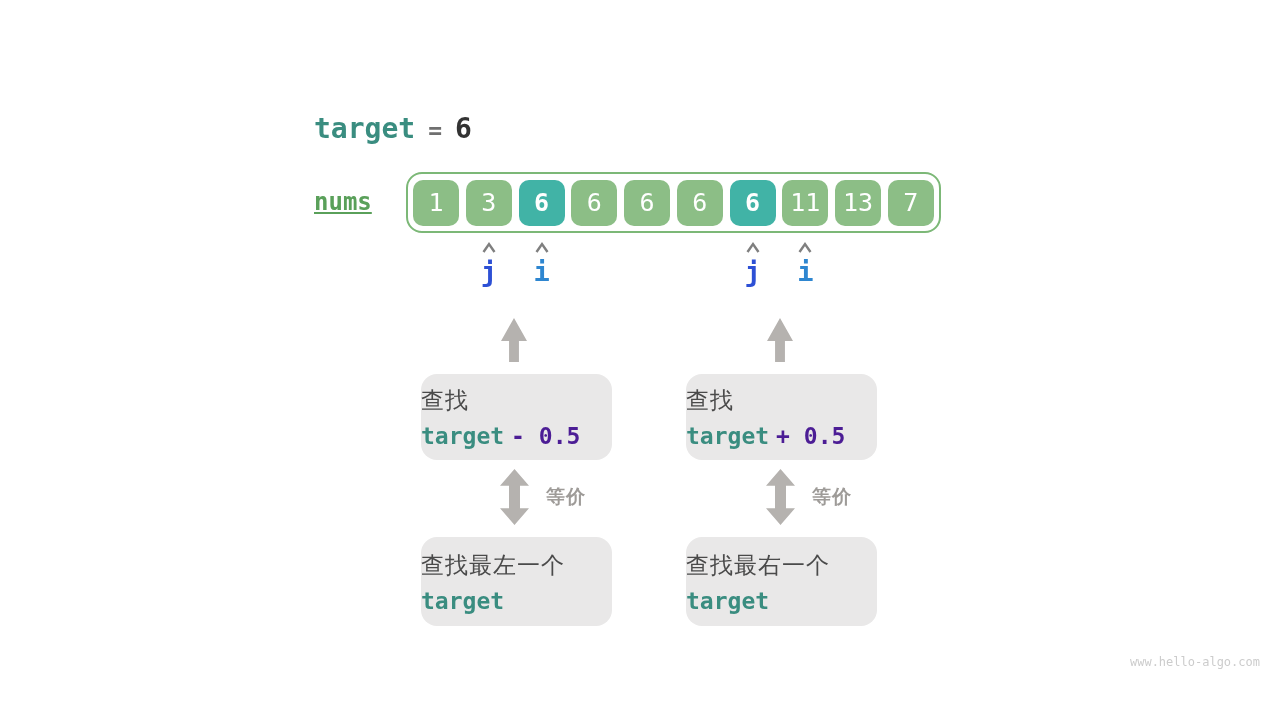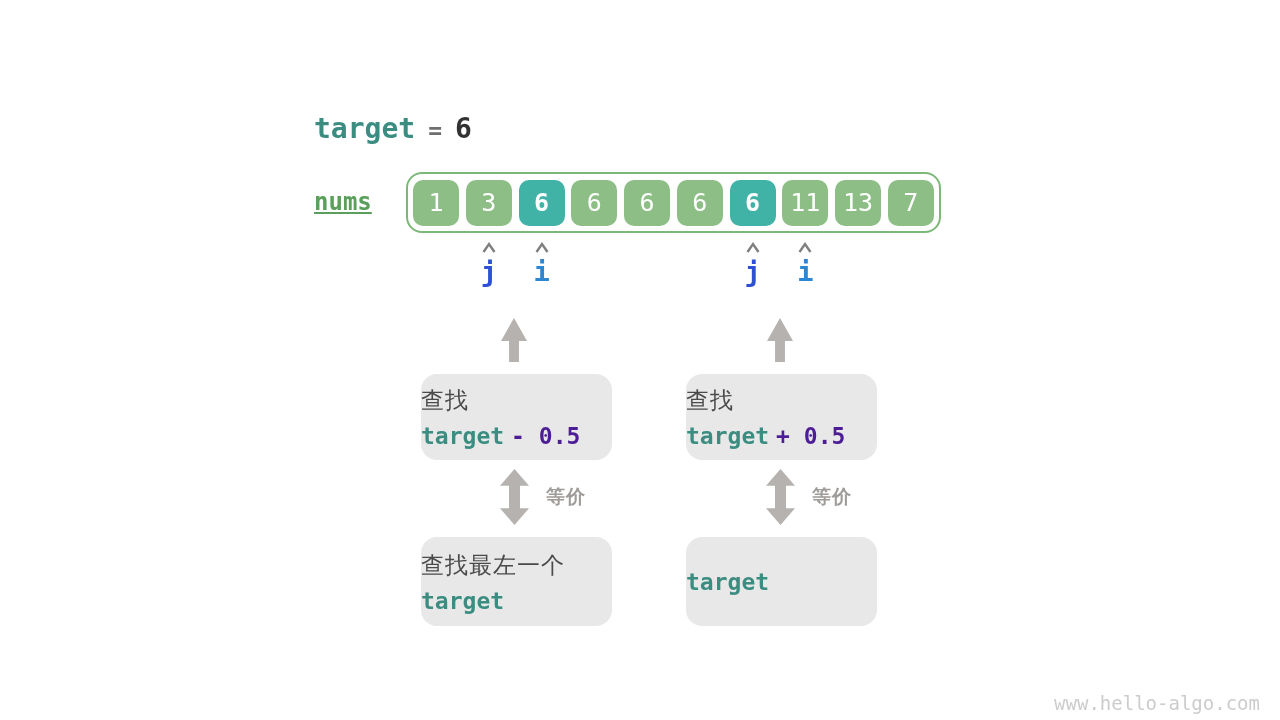--- a/index.html
+++ b/index.html
@@ -78,22 +78,22 @@
   .expr-var{color:var(--teal-text);}
   .expr-op{color:#4c1d95;margin-left:7px;}
   .result-target{color:var(--teal-text);}
 
   .equiv-label{
     position:absolute;top:484px;font-size:19px;font-weight:bold;
     color:var(--equiv-gray);letter-spacing:1px;
   }
 
   .watermark{
-    position:absolute;right:44px;top:692px;
-    font-family:"DejaVu Sans Mono",monospace;font-size:19px;color:#cccccc;
+    position:absolute;right:44px;top:655px;
+    font-family:"DejaVu Sans Mono",monospace;font-size:12px;color:#cccccc;
   }
 
   
   .col-left .arrow-up{left:477px;top:318px;}
   .col-right .arrow-up{left:743px;top:318px;}
   .col-left .gbox{left:397px;}
   .col-right .gbox{left:662px;}
   .col-left .arrow-updown{left:476px;top:469px;}
   .col-right .arrow-updown{left:742px;top:469px;}
   .col-left .equiv-label{left:522px;}
@@ -174,19 +174,20 @@
     <div class="gbox search">
       <div class="cn">查找</div>
       <div class="expr">
         <span class="expr-var">target</span>
         <span class="expr-op">+ 0.5</span>
       </div>
     </div>
     <div class="arrow-updown"></div>
     <div class="equiv-label">等价</div>
     <div class="gbox result">
+      <div class="cn">查找最右一个</div>
       <div class="expr result-target">target</div>
     </div>
   </div>
 
   <div class="watermark">www.hello-algo.com</div>
 
 </div>
 
 </body></html>

